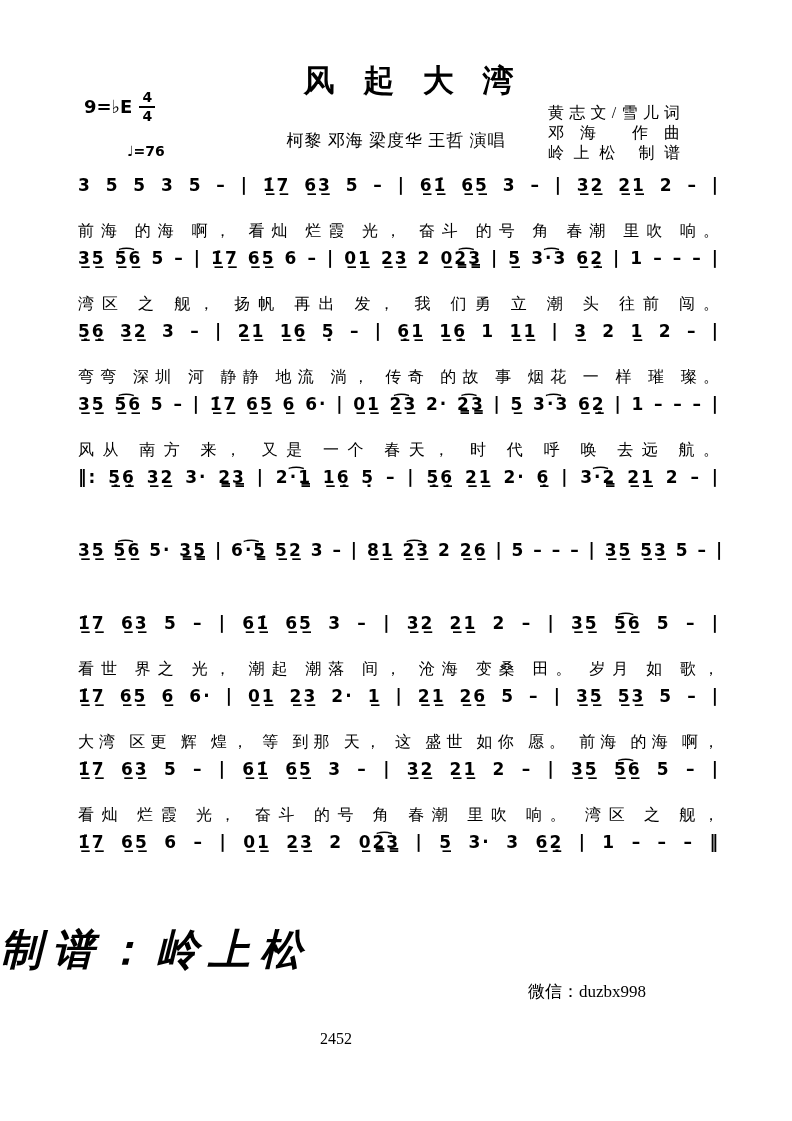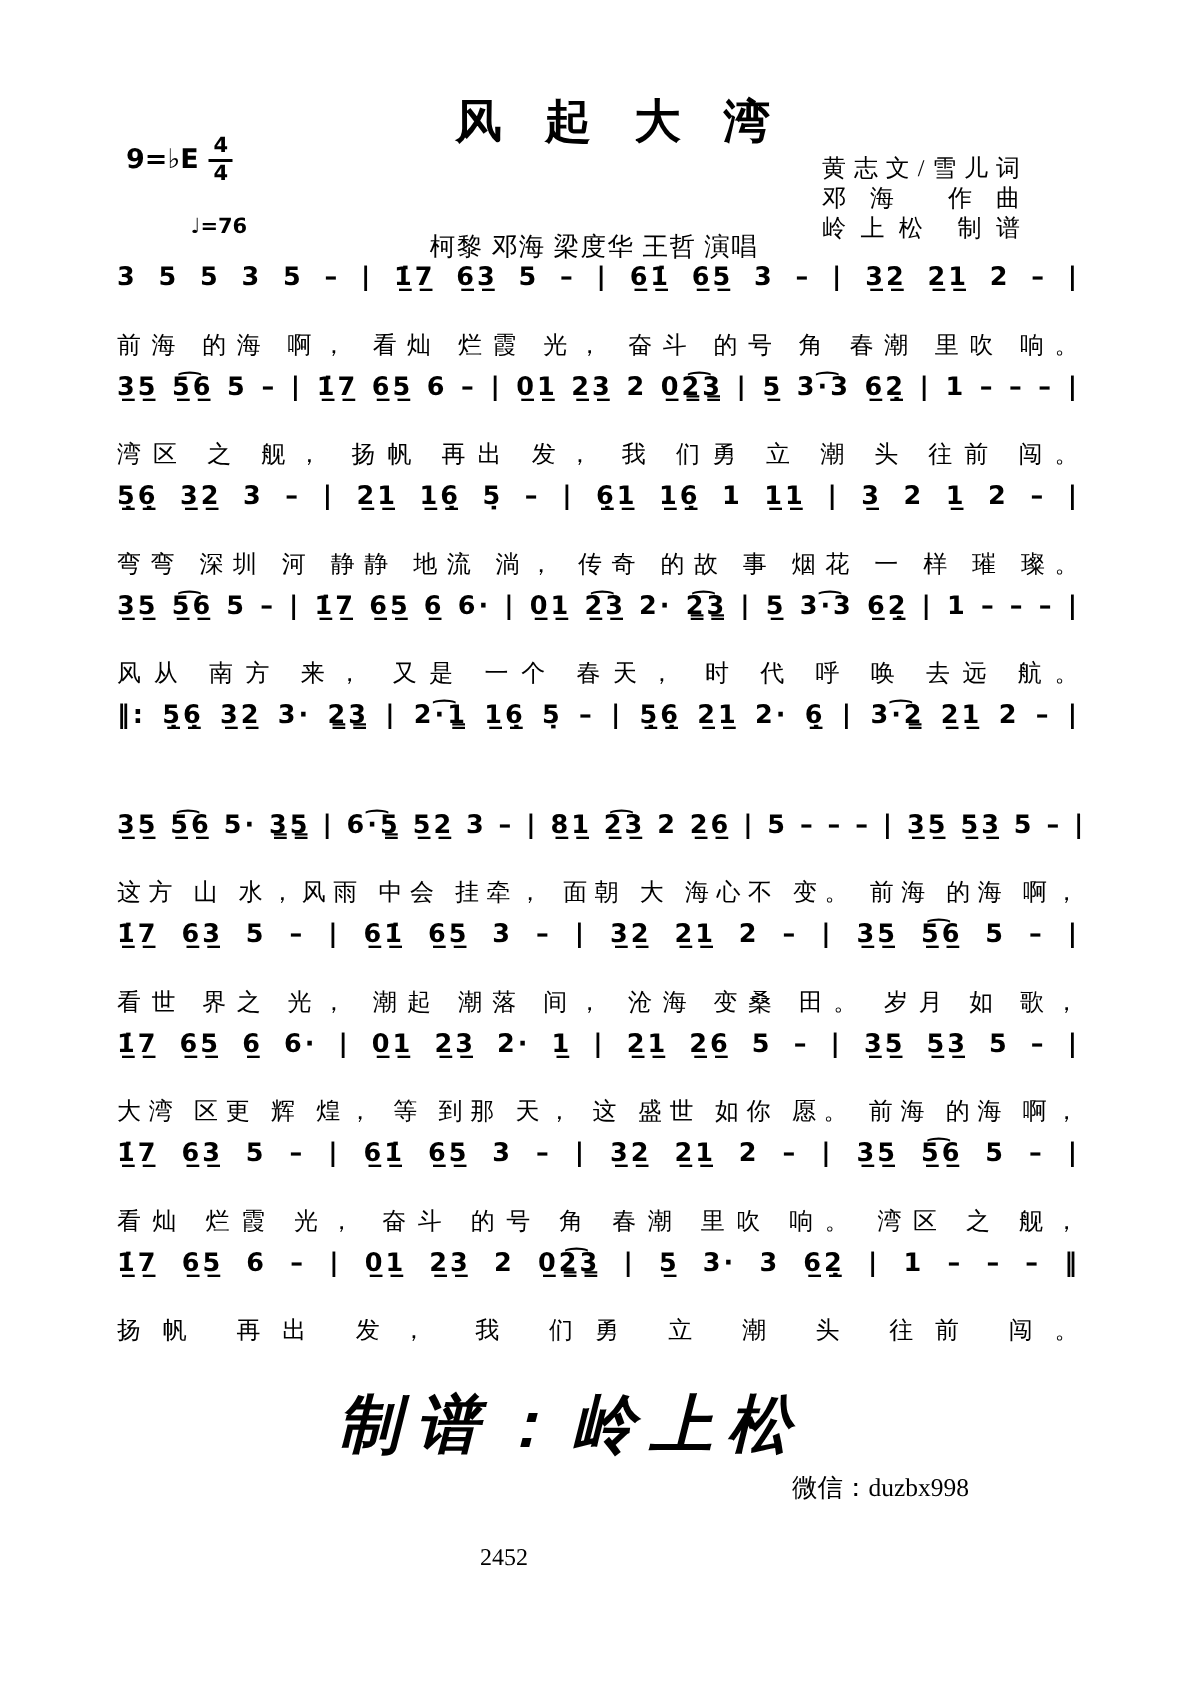--- a/index.html
+++ b/index.html
@@ -23,21 +23,21 @@
   }
   .meter{display:inline-flex;flex-direction:column;align-items:center;font-size:14px;line-height:1.05;}
   .meter .top{border-bottom:2px solid #000;padding:0 3px 1px;}
   .meter .bottom{padding-top:1px;}
   .tempo{
     position:absolute;left:127px;top:143px;
     font-family:"DejaVu Sans", sans-serif;font-weight:bold;font-size:14px;
   }
   .performers{
     position:absolute;left:0;right:0;top:129px;text-align:center;
-    font-size:17px;letter-spacing:1px;margin-top:24px;
+    font-size:17px;letter-spacing:1px;
   }
   .credits{
     position:absolute;right:112px;top:103px;width:132px;
     font-size:16px;line-height:20px;
   }
   .credit-line{text-align:justify;text-align-last:justify;}
 
   
   .score{position:absolute;left:78px;right:72px;top:170px;}
   .score-line{height:73px;}
@@ -48,21 +48,21 @@
     height:30px;line-height:30px;
   }
   .lyrics{
     font-size:16px;letter-spacing:1px;margin-top:19px;
     text-align:justify;text-align-last:justify;text-justify:inter-word;
     white-space:nowrap;height:24px;line-height:24px;
   }
 
   
   .signature{
-    position:absolute;left:0;right:30px;top:922px;text-align:center;
+    position:absolute;left:0;right:30px;top:922px;text-align:left;
     font-size:42px;font-weight:bold;font-style:italic;letter-spacing:10px;
     font-family:"DejaVu Serif", serif;
   }
   .wechat{position:absolute;left:528px;top:980px;font-size:17px;}
   .pagenum{position:absolute;left:320px;top:1030px;font-size:16px;}
 </style>
 </head>
 <body>
 
 <div class="page">
@@ -102,37 +102,35 @@
     </div>
     <div class="score-line">
       <div class="notes">3̲5̲ 5̲͡6̲ 5 – | 1̲̇7̲ 6̲5̲ 6̲ 6· | 0̲1̲ 2̲͡3̲ 2· 2̳͡3̳ | 5̲ 3·͡3 6̲2̲̣ | 1 – – – |</div>
       <div class="lyrics">风从 南方 来， 又是 一个 春天， 时 代 呼 唤 去远 航。</div>
     </div>
     <div class="score-line">
       <div class="notes">‖: 5̲̣6̲̣ 3̲2̲ 3· 2̳3̳ | 2·͡1̳ 1̲6̲̣ 5̣ – | 5̲̣6̲̣ 2̲1̲ 2· 6̲̣ | 3·͡2̳ 2̲1̲ 2 – |</div>
     </div>
     <div class="score-line">
       <div class="notes">3̲5̲ 5̲͡6̲ 5· 3̳5̳ | 6·͡5̳ 5̲2̲ 3 – | 8̲1̲ 2̲͡3̲ 2 2̲6̲ | 5 – – – | 3̲5̲ 5̲3̲ 5 – |</div>
-      <div class="lyrics">这方 山 水，风雨 中会 挂牵， 面朝 大 海心不 变。 前海 的海 啊，</div>
     </div>
     <div class="score-line">
       <div class="notes">1̲̇7̲ 6̲3̲ 5 – | 6̲1̲̇ 6̲5̲ 3 – | 3̲2̲ 2̲1̲ 2 – | 3̲5̲ 5̲͡6̲ 5 – |</div>
       <div class="lyrics">看世 界之 光， 潮起 潮落 间， 沧海 变桑 田。 岁月 如 歌，</div>
     </div>
     <div class="score-line">
       <div class="notes">1̲̇7̲ 6̲5̲ 6̲ 6· | 0̲1̲ 2̲3̲ 2· 1̲ | 2̲1̲ 2̲6̲ 5 – | 3̲5̲ 5̲3̲ 5 – |</div>
       <div class="lyrics">大湾 区更 辉 煌， 等 到那 天， 这 盛世 如你 愿。 前海 的海 啊，</div>
     </div>
     <div class="score-line">
       <div class="notes">1̲̇7̲ 6̲3̲ 5 – | 6̲1̲̇ 6̲5̲ 3 – | 3̲2̲ 2̲1̲ 2 – | 3̲5̲ 5̲͡6̲ 5 – |</div>
       <div class="lyrics">看灿 烂霞 光， 奋斗 的号 角 春潮 里吹 响。 湾区 之 舰，</div>
     </div>
     <div class="score-line">
       <div class="notes">1̲̇7̲ 6̲5̲ 6 – | 0̲1̲ 2̲3̲ 2 0̲2̳͡3̳ | 5̲ 3· 3 6̲2̲̣ | 1 – – – ‖</div>
-      <div class="lyrics">扬帆 再出 发， 我 们勇 立 潮 头 往前 闯。</div>
     </div>
   </div>
 
   <div class="signature">制谱：岭上松</div>
   <div class="wechat">微信：duzbx998</div>
   <div class="pagenum">2452</div>
 
 </div>
 
 </body></html>

